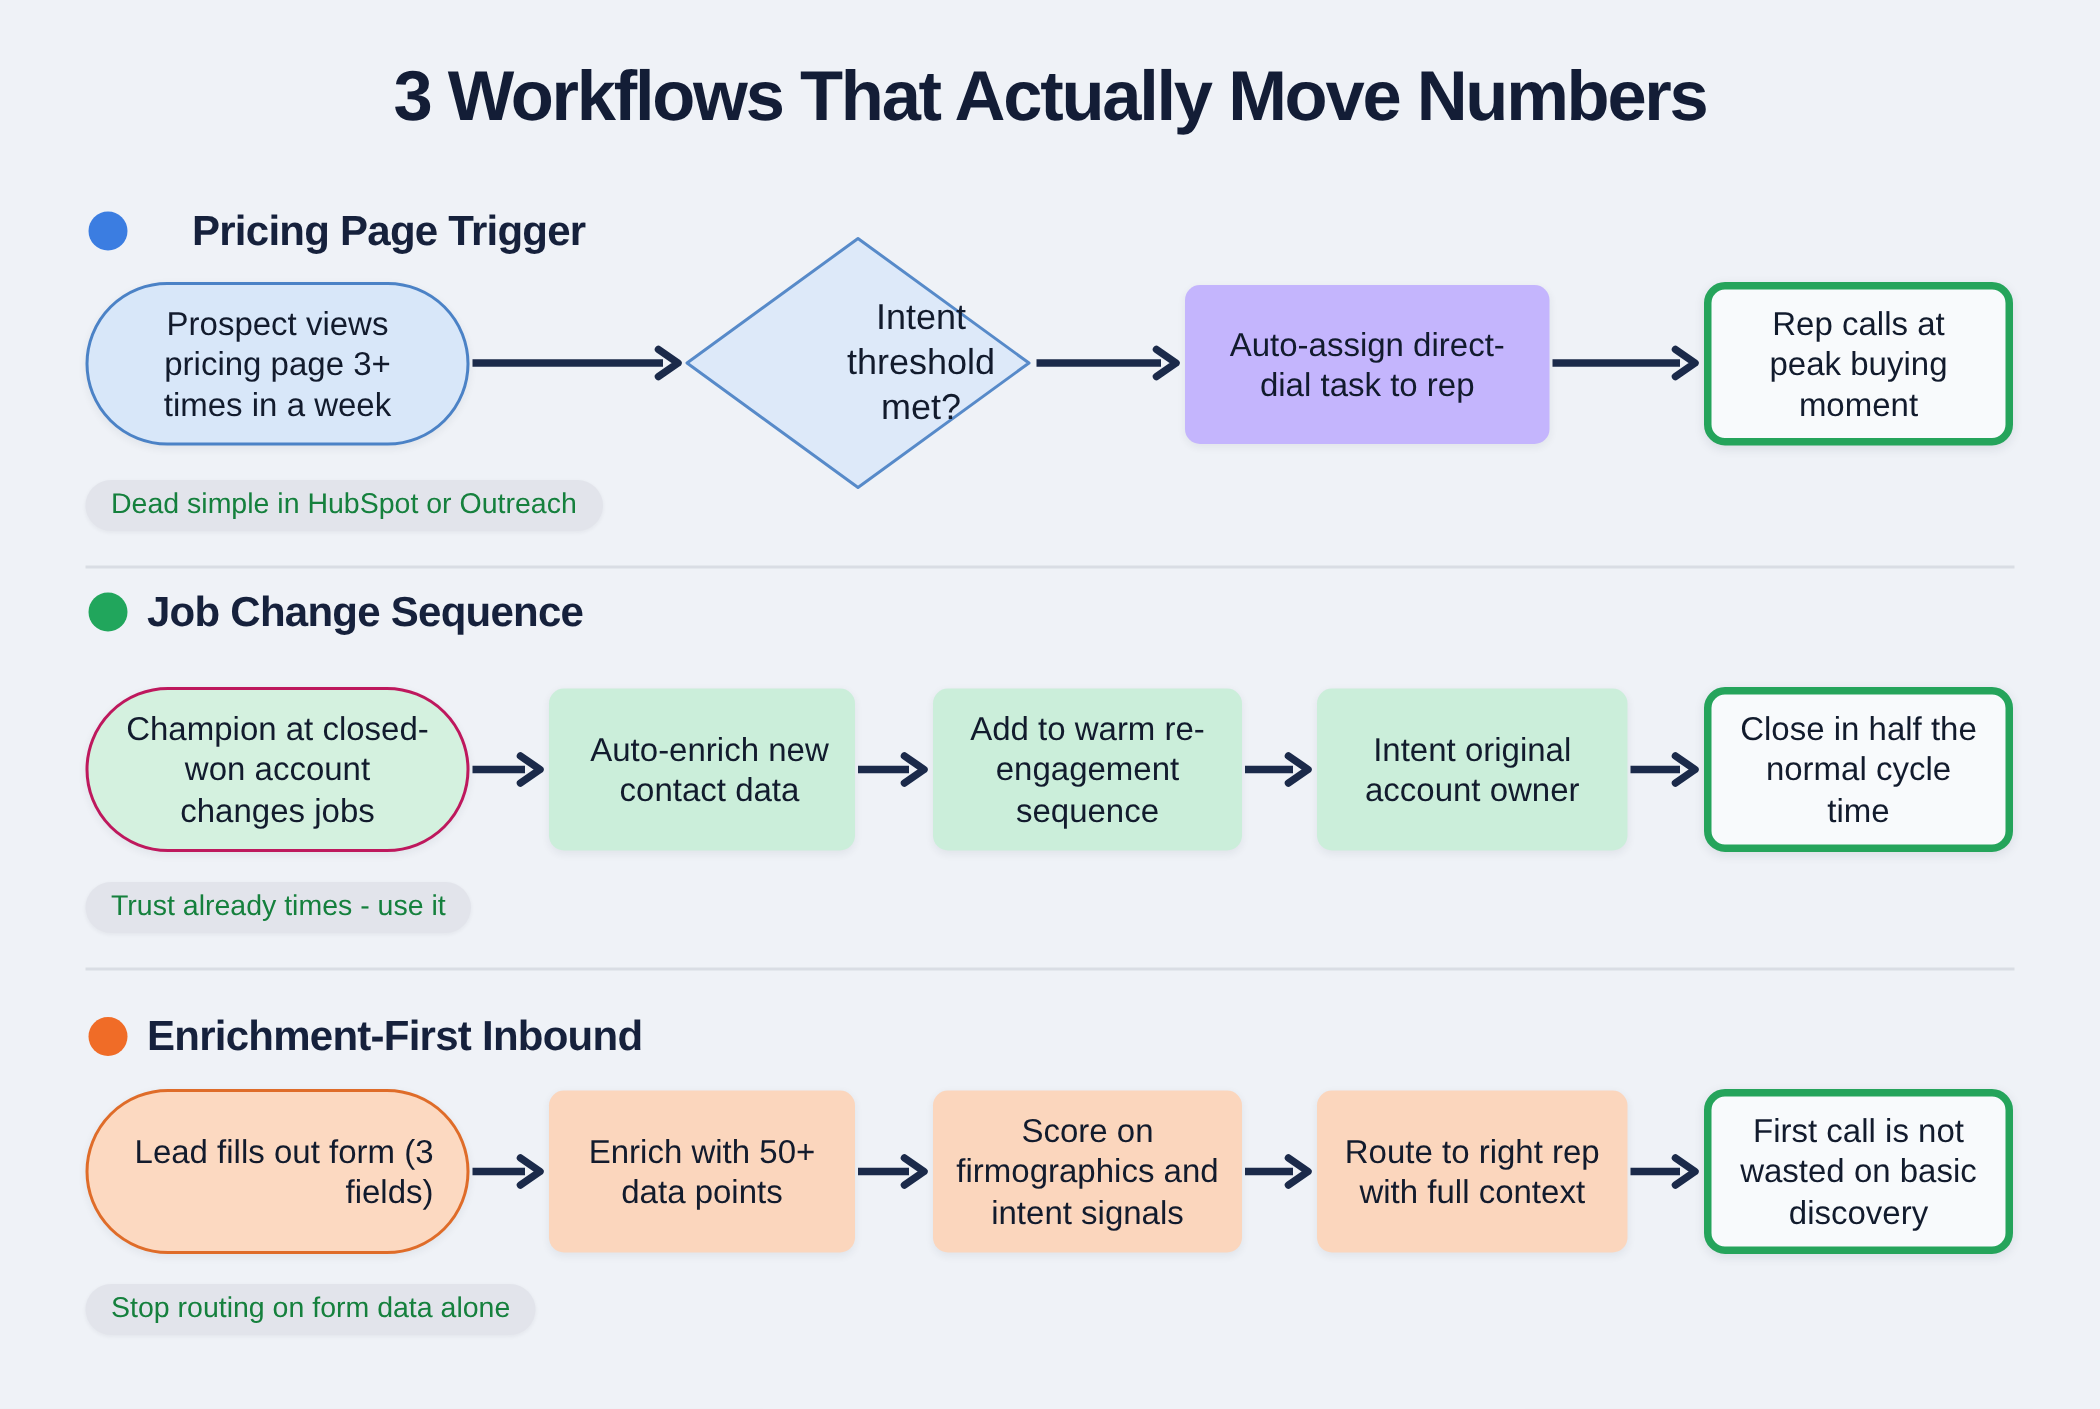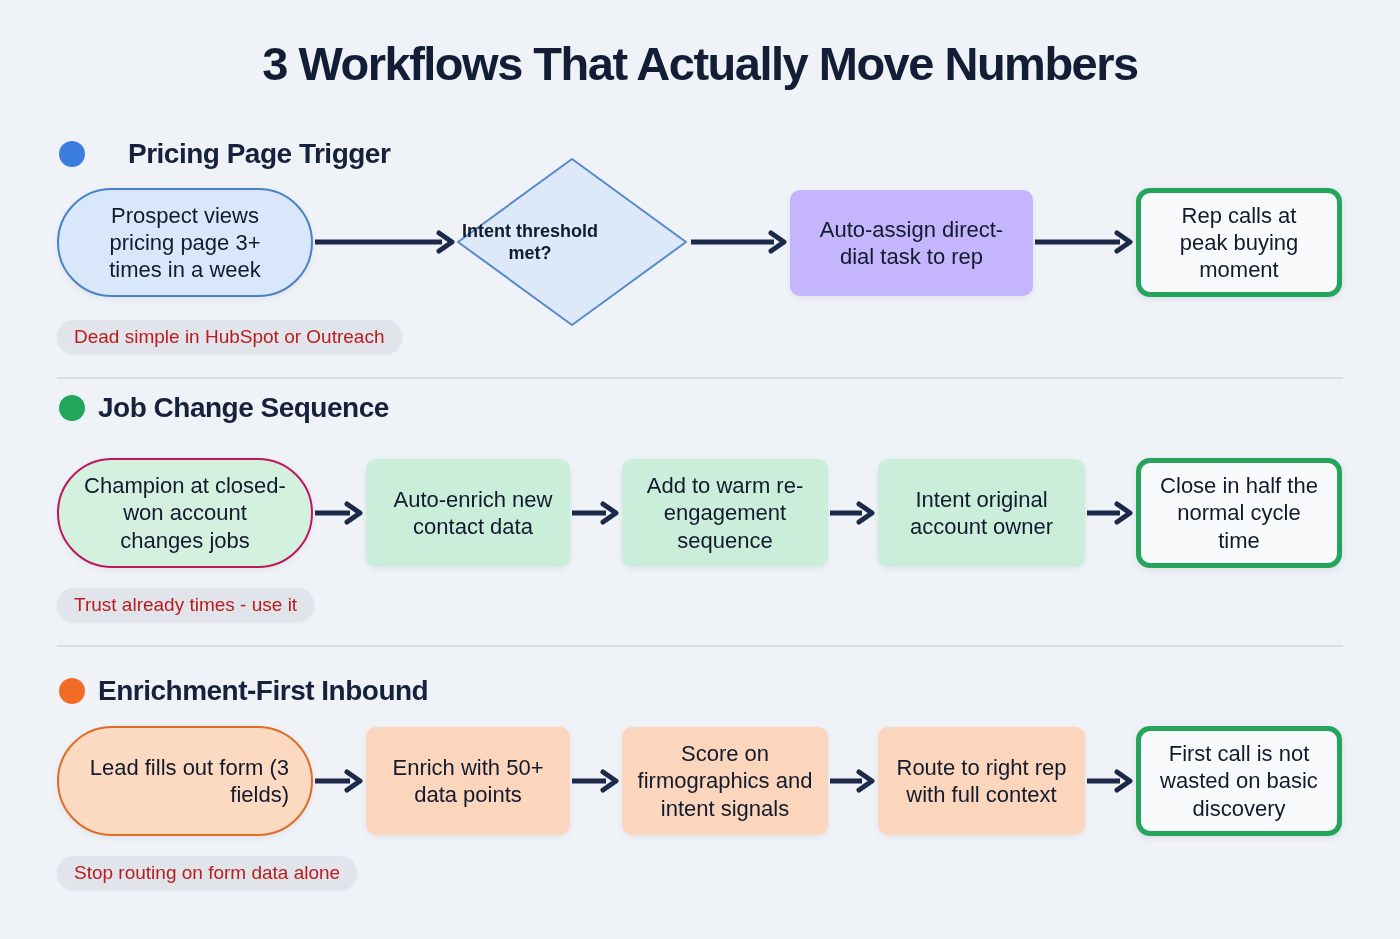--- a/index.html
+++ b/index.html
@@ -46,31 +46,31 @@
   .step-green{background:#cbeeda;}
   .step-orange{background:#fbd6bd;}
   .outcome{
     background:#f8fafc;border:5px solid #25a45b;border-radius:14px;
     padding:0 14px;box-shadow:0 2px 7px rgba(30,41,59,0.10);
   }
   .diamond-wrap{position:absolute;}
   .diamond-wrap svg{position:absolute;left:0;top:0;}
   .diamond-text{
     position:absolute;left:0;top:0;width:100%;height:100%;
-    display:flex;align-items:center;justify-content:flex-start;text-align:center;
-    font-size:18px;line-height:1.24;color:#121b2d;font-weight:bold;
+    display:flex;align-items:center;justify-content:flex-end;text-align:center;
+    font-size:24px;line-height:1.24;color:#121b2d;
   }
   .diamond-text span{display:block;width:150px;}
   .arrow{position:absolute;overflow:visible;}
   .note{
     position:absolute;height:34px;box-sizing:border-box;
     background:#e2e4eb;border-radius:17px;
     display:flex;align-items:center;
     padding:0 17px;
-    font-size:19px;color:#b91c1c;
+    font-size:19px;color:#15803d;
     box-shadow:0 1px 3px rgba(30,41,59,0.06);
   }
   .divider{position:absolute;left:57px;width:1286px;height:2px;background:#d9dde4;}
 </style>
 </head>
 <body>
 
 <div class="canvas">
 
   <h1 class="title">3 Workflows That Actually Move Numbers</h1>

